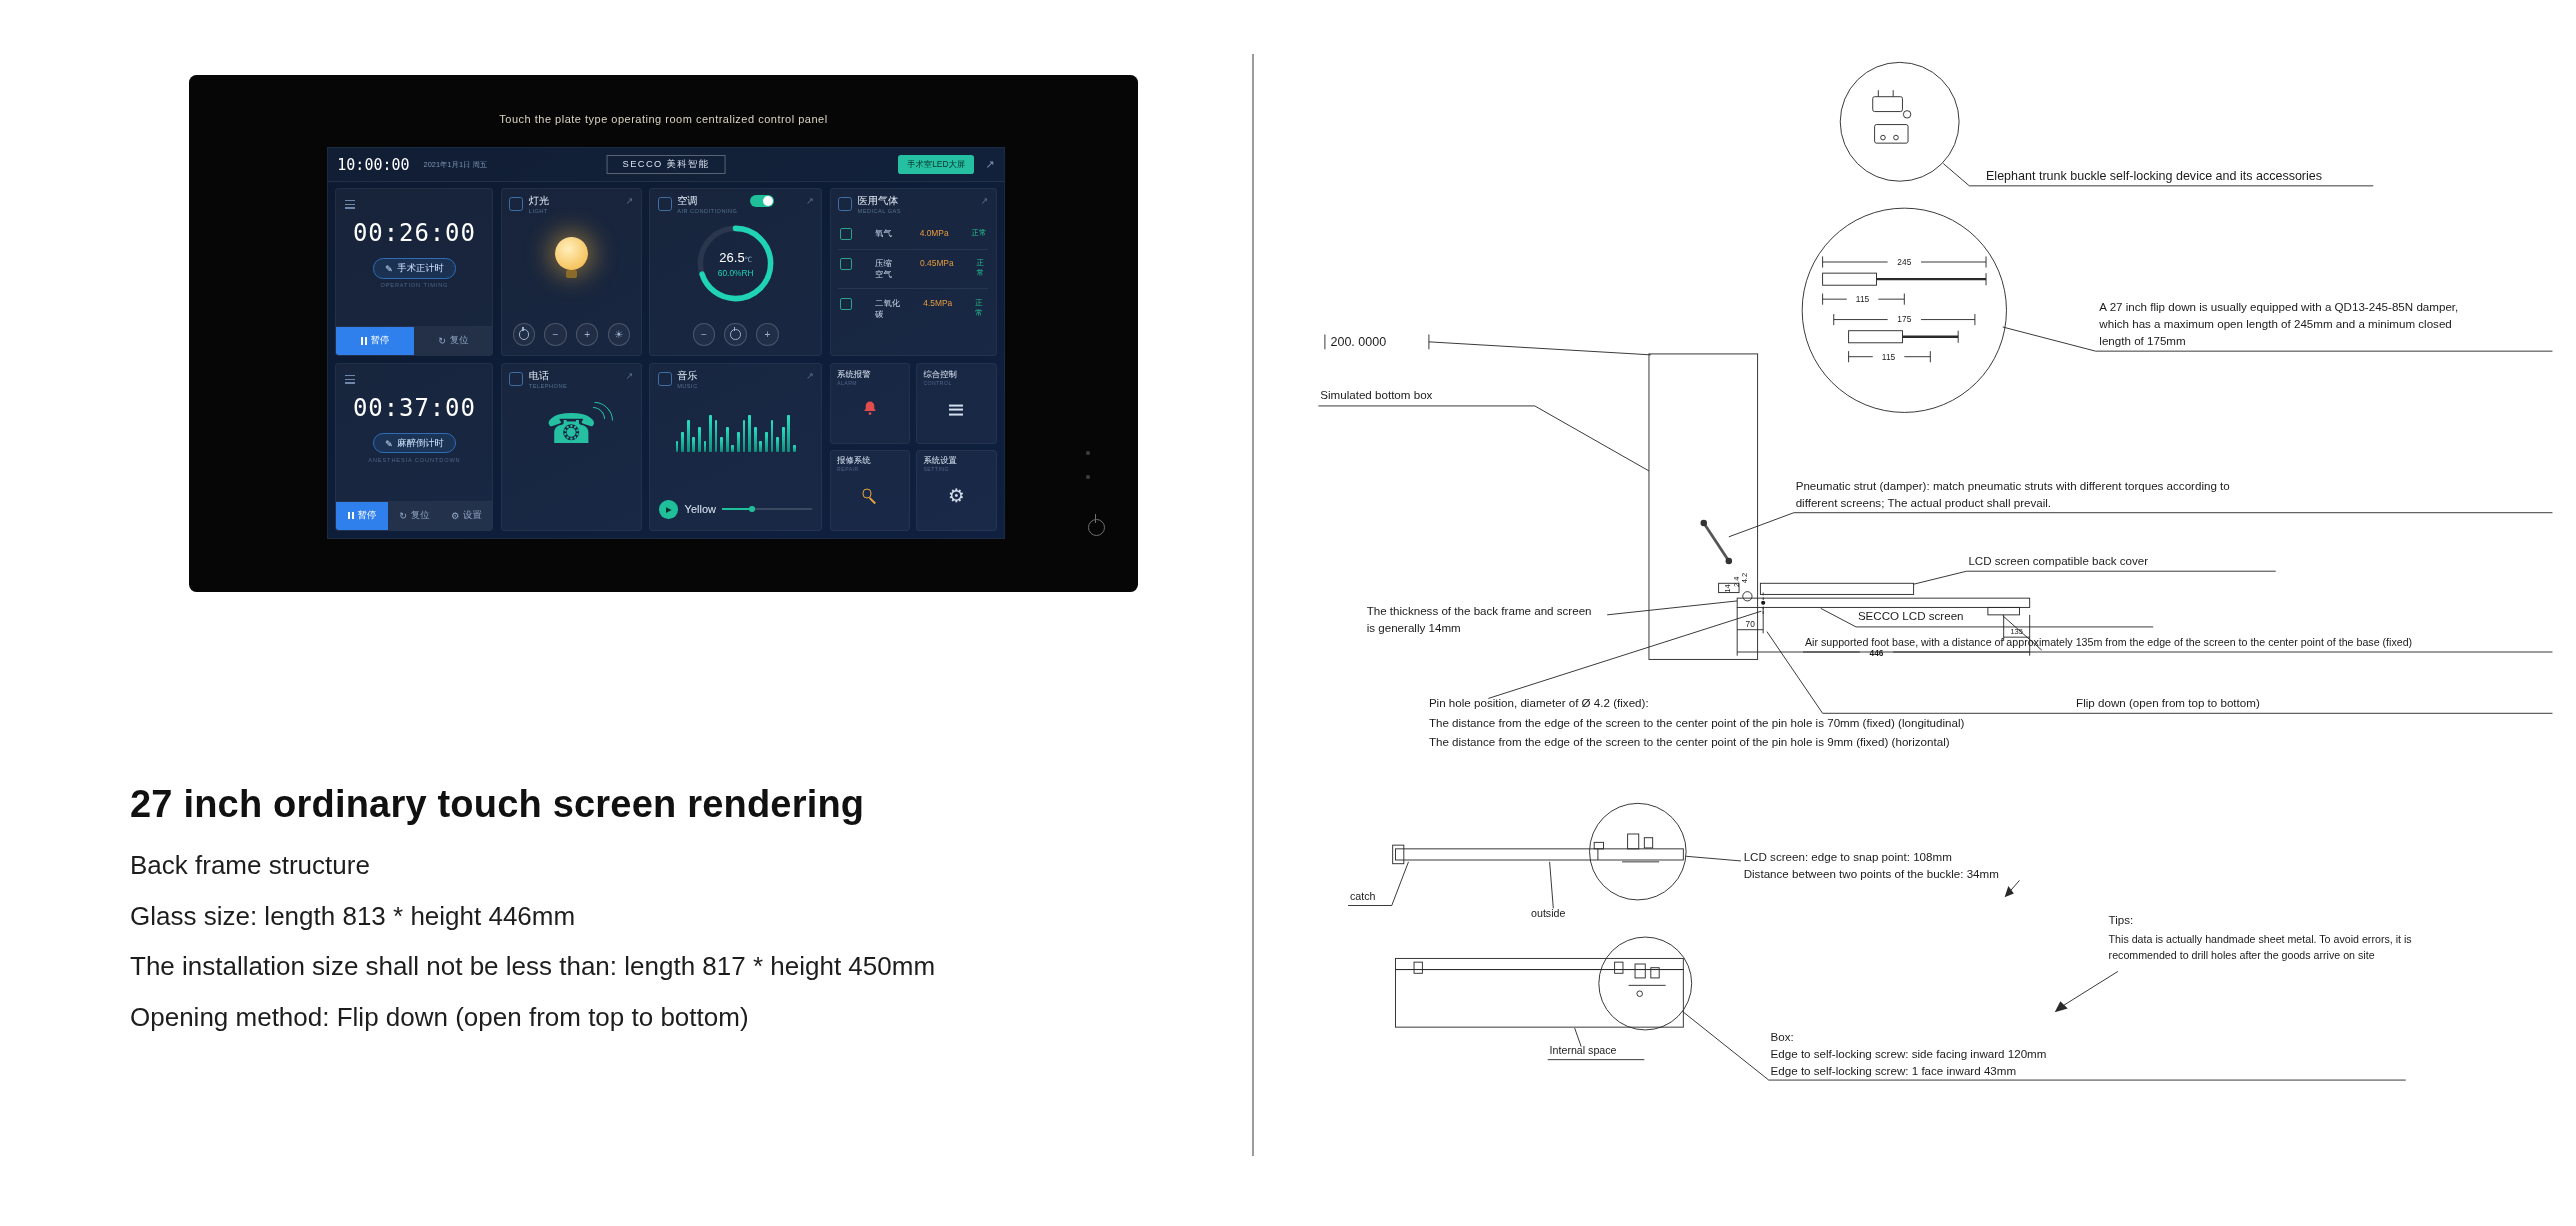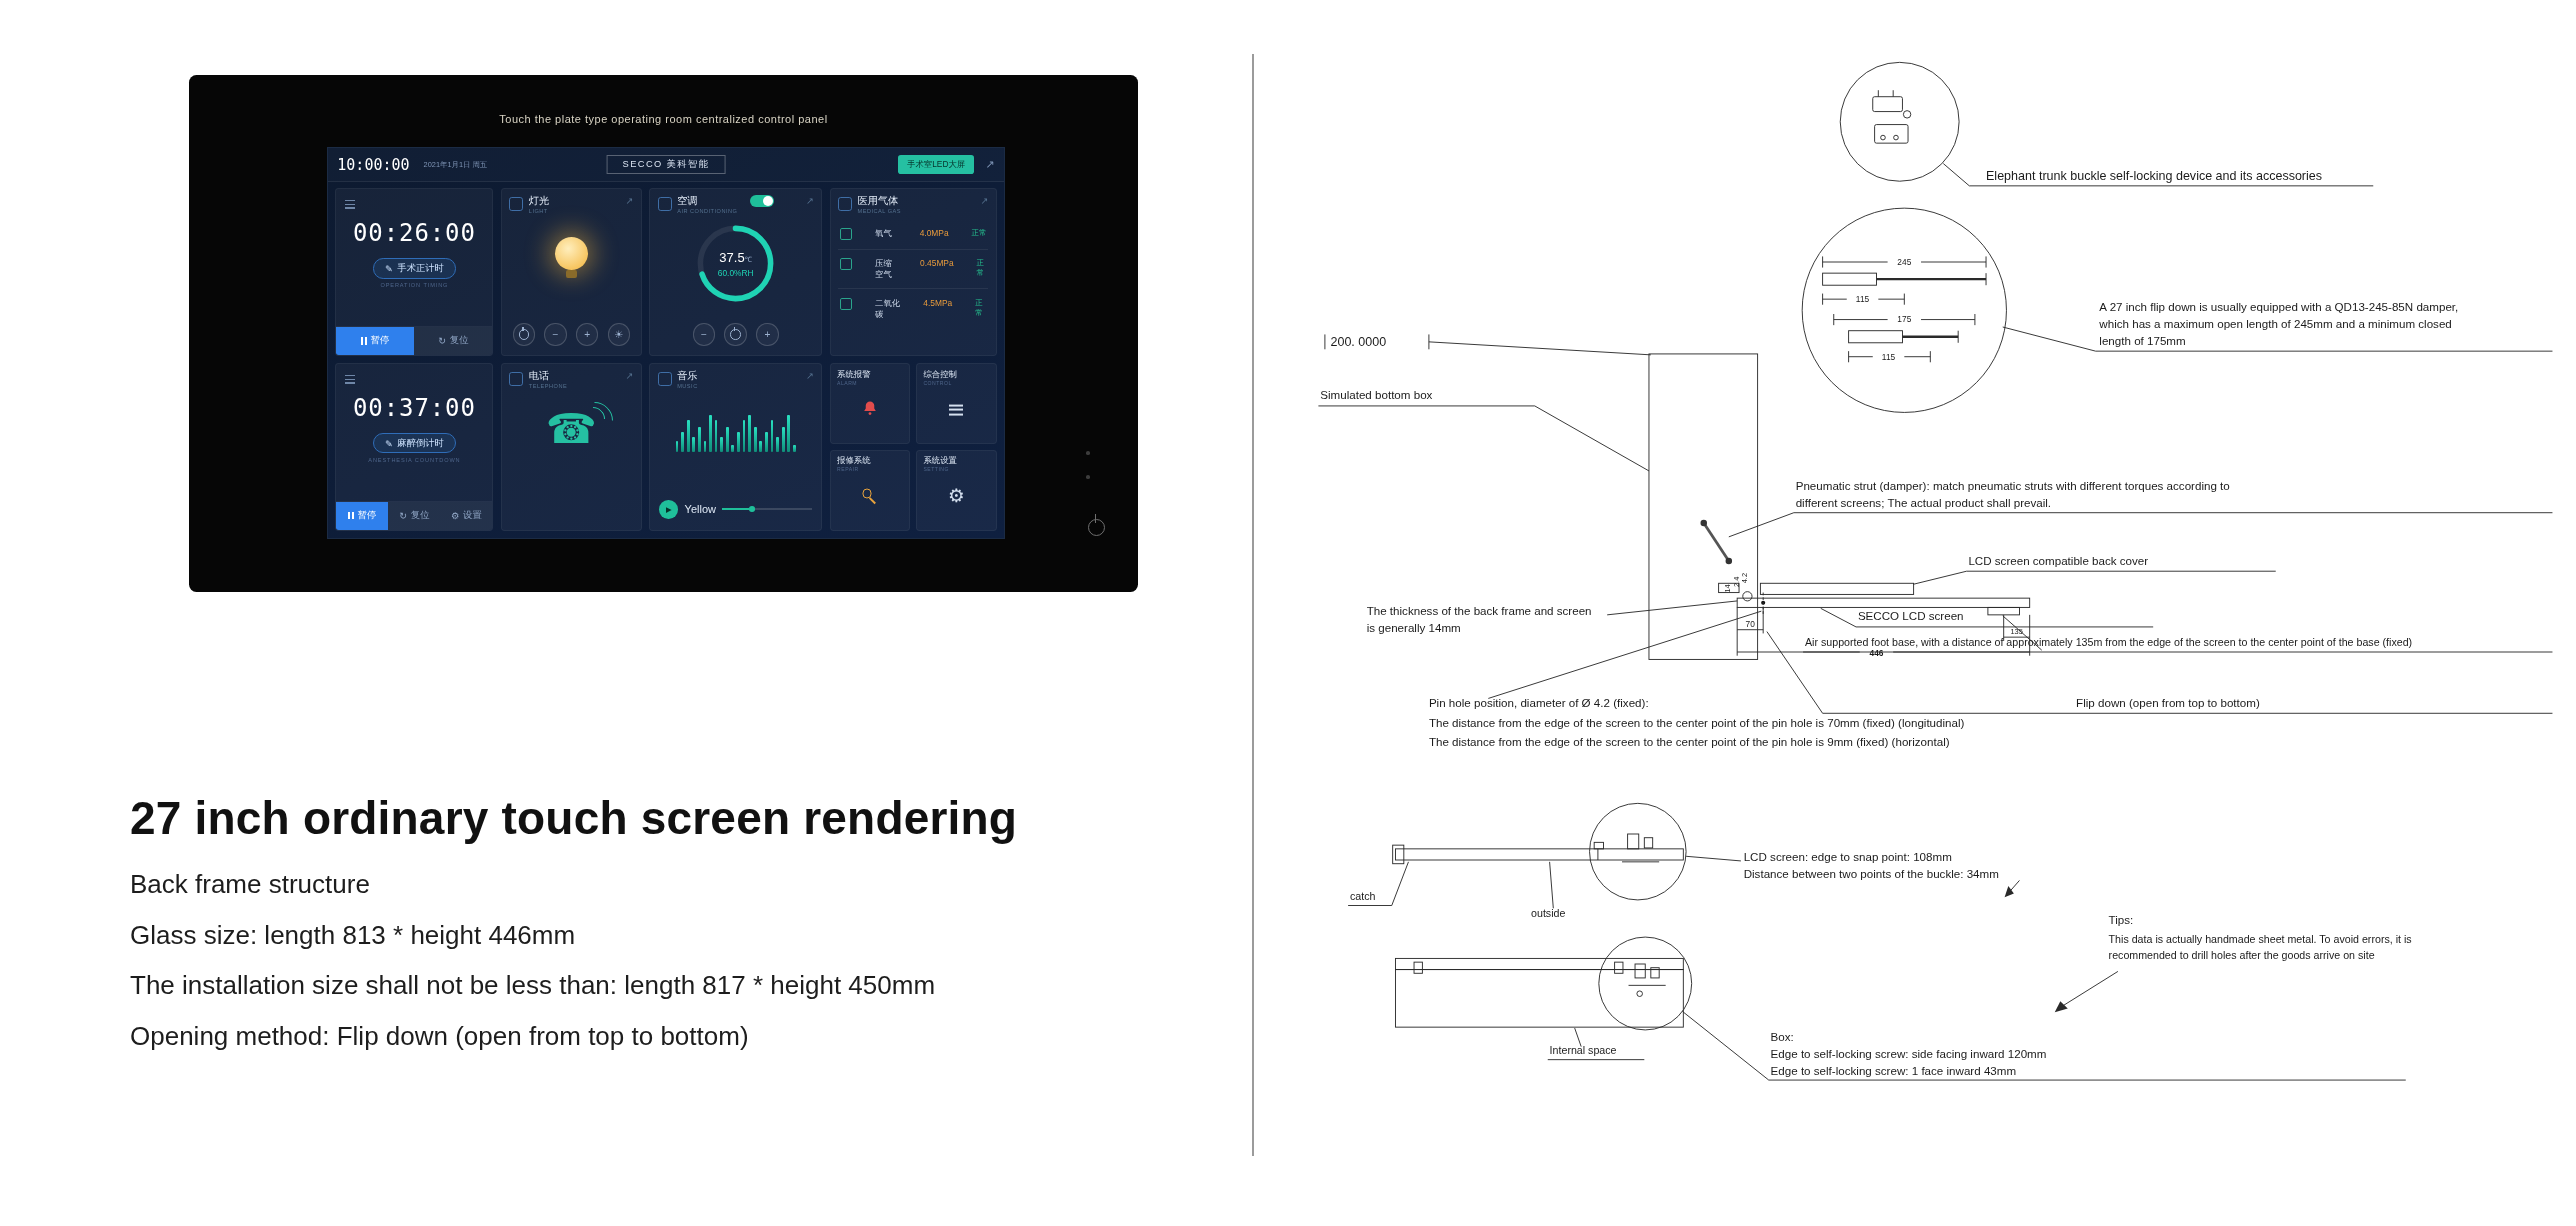--- a/index.html
+++ b/index.html
@@ -120,21 +120,21 @@
   .repair-ic:after{content:"";position:absolute;width:2.3px;height:8.4px;background:#e8a33d;left:9.3px;top:7.4px;transform:rotate(-45deg);}
   .gear-g{color:#d5e0ef;font-size:18.6px;line-height:1;}
   
   .cam-dot{position:absolute;width:3.7px;height:3.7px;border-radius:50%;background:#3c3c3c;}
   .power-btn{position:absolute;left:899px;top:444px;width:15px;height:15px;
              border:1.9px solid #6f6f6f;border-radius:50%;}
   .power-btn:after{content:"";position:absolute;left:5.6px;top:-5.6px;width:1.9px;height:8.4px;background:#6f6f6f;}
 
   
   .desc{position:absolute;left:130px;top:775px;color:#111;}
-  .desc h1{font-size:46px;font-weight:700;margin:16px 0 24px 0;letter-spacing:0.2px;text-align:right;}
+  .desc h1{font-size:38px;font-weight:700;margin:8px 0 24px 0;letter-spacing:0.2px;}
   .desc p{font-size:26px;margin:0 0 19.5px 0;color:#1d1d1d;line-height:31px;}
 
   
   .divider{position:absolute;left:1252px;top:54px;width:1.9px;height:1102px;background:#9b9b9b;}
 
   
   .tech{position:absolute;left:1254px;top:28px;}
   .ln{stroke:#2a2a2a;fill:none;stroke-width:1;}
   .wbg{fill:#fff;stroke:none;}
   .t{fill:#1b1b1b;stroke:none;font-family:"Liberation Sans",sans-serif;}
@@ -250,21 +250,21 @@
           <span class="toggle"></span>
           <span class="ch-expand">↗</span>
         </div>
         <div class="ac-gauge">
           <div class="gauge-box">
             <svg width="85" height="85" viewBox="0 0 92 92">
               <circle cx="46" cy="46" r="38" stroke="rgba(255,255,255,0.08)" stroke-width="6" fill="none"></circle>
               <circle cx="46" cy="46" r="38" stroke="#1fd3b4" stroke-width="6" fill="none" stroke-dasharray="167 239" stroke-linecap="round" transform="rotate(-90 46 46)"></circle>
             </svg>
             <div class="gauge-txt">
-              <div class="g-temp"><span>37.5</span><i>℃</i></div>
+              <div class="g-temp"><span>26.5</span><i>℃</i></div>
               <div class="g-hum"><span>60.0</span><span>%RH</span></div>
             </div>
           </div>
         </div>
         <div class="mini-row">
           <span class="mini-btn">−</span>
           <span class="mini-btn">
               <i class="pwr-s"></i>
             </span>
           <span class="mini-btn">+</span>

